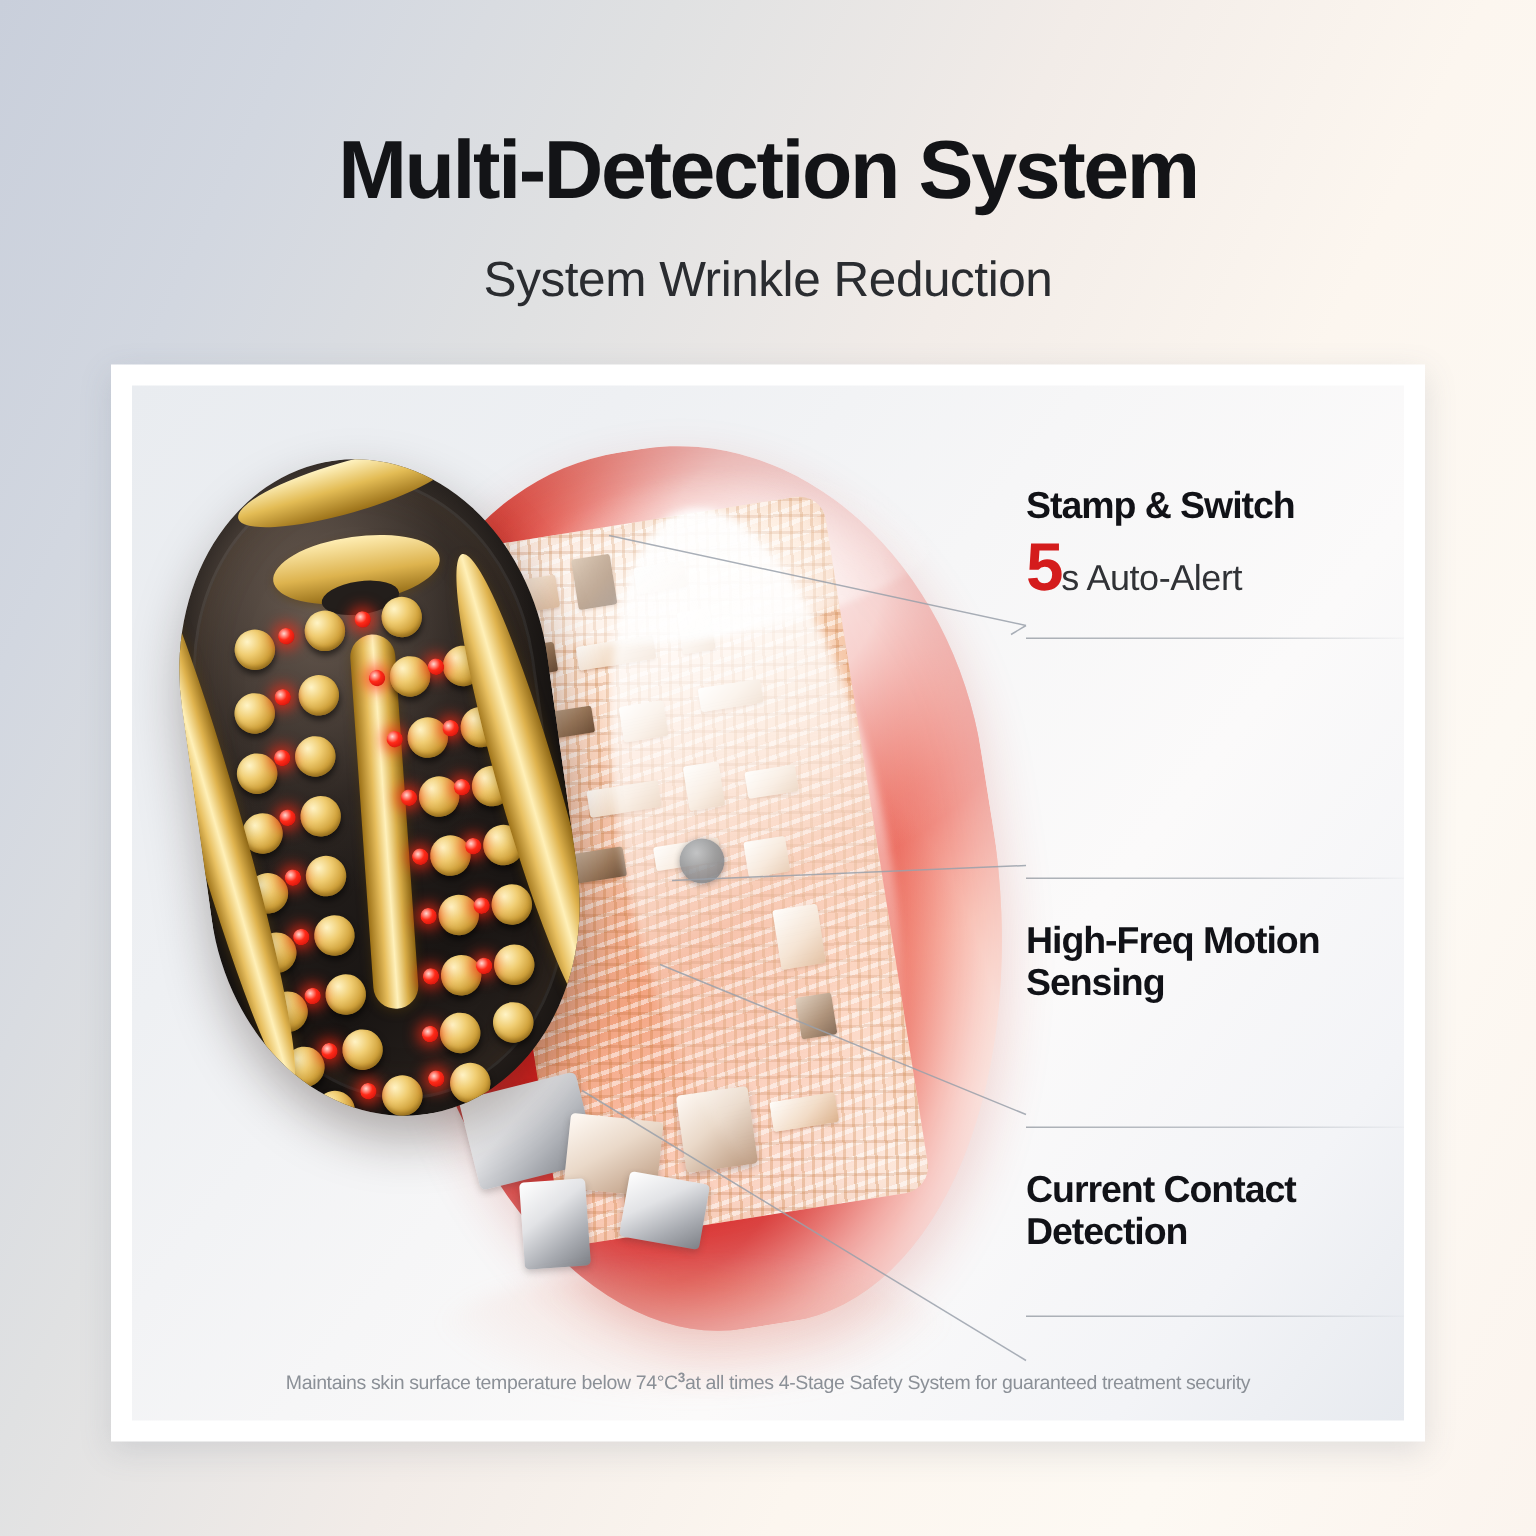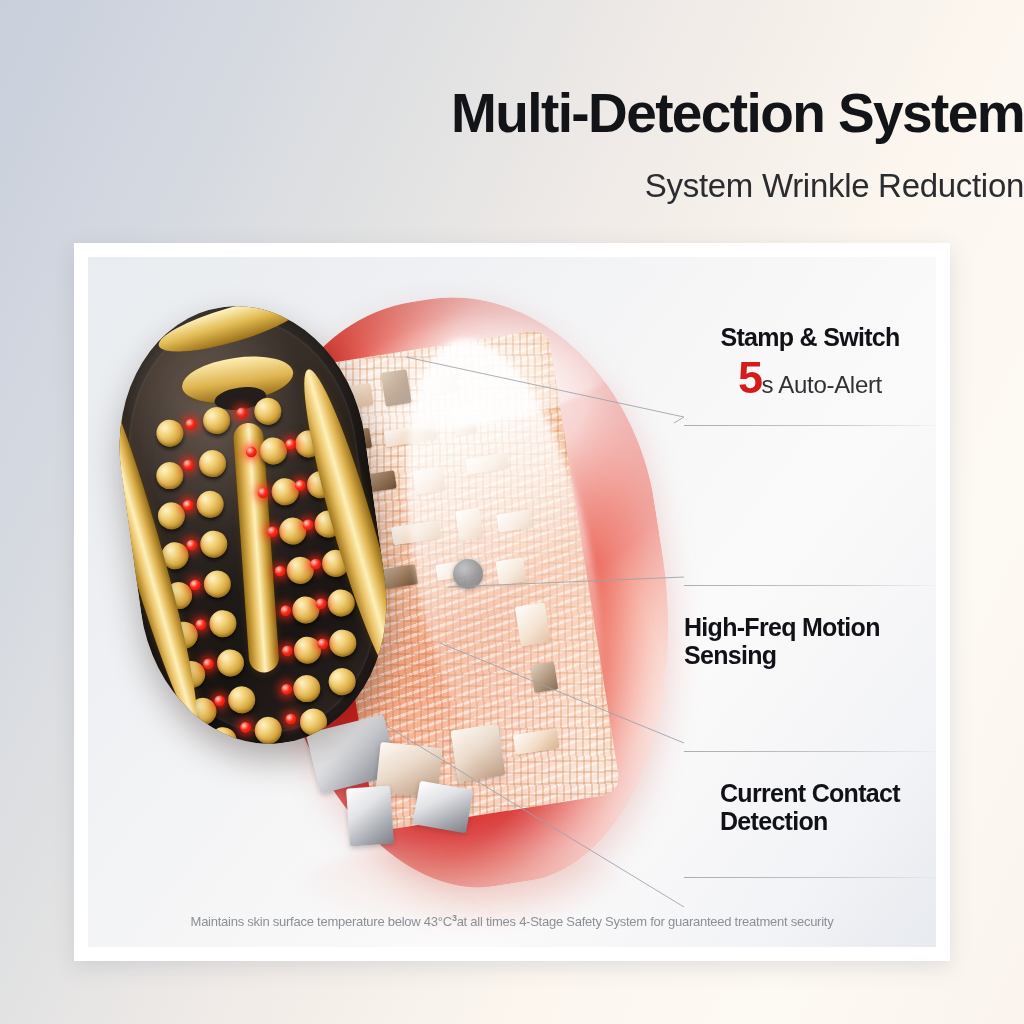--- a/index.html
+++ b/index.html
@@ -23,21 +23,21 @@
         #fbf4ee 100%);
     position: relative;
   }
 
   
   .headings {
     position: absolute;
     top: 86px;
     left: 0;
     width: 1024px;
-    text-align: right;
+    text-align: center;
   }
   .main-title {
     font-size: 55px;
     font-weight: 700;
     letter-spacing: -1.6px;
     color: #131417;
     line-height: 1.0;
     margin: 0;
     font-family: "Liberation Sans", sans-serif;
   }
@@ -558,40 +558,40 @@
       <path d="M 318 100 L 596 160"></path>
       <path d="M 596 160 L 586 166"></path>
       <path d="M 360 330 L 596 320"></path>
       <path d="M 352 386 L 596 486"></path>
       <path d="M 300 470 L 596 650"></path>
     </g>
   </svg>
 
   <div class="callouts">
 
-    <div class="callout" style="top:66px;text-align:center;">
+    <div class="callout" style="top:66px;">
       <p class="callout-title">Stamp &amp; Switch</p>
       <p class="callout-value">
         <span class="val-num">5</span><span class="val-unit">s Auto-Alert</span>
       </p>
     </div>
     <div class="divider" style="top:168px;"></div>
 
     <div class="divider" style="top:328px;"></div>
 
     <div class="callout" style="top:356px;">
       <p class="callout-title">High-Freq Motion Sensing</p>
     </div>
     <div class="divider" style="top:494px;"></div>
 
-    <div class="callout" style="top:522px;margin-left:36px;">
+    <div class="callout" style="top:522px;">
       <p class="callout-title">Current Contact Detection</p>
     </div>
     <div class="divider" style="top:620px;"></div>
 
   </div>
 
   <div class="footer-note">
-    <span>Maintains skin surface temperature below 43°C</span><sup>3</sup><span>at all times 4-Stage Safety System for guaranteed treatment security</span>
+    <span>Maintains skin surface temperature below 74°C</span><sup>3</sup><span>at all times 4-Stage Safety System for guaranteed treatment security</span>
   </div>
 
 </div>
 </div>
 
 </body></html>

